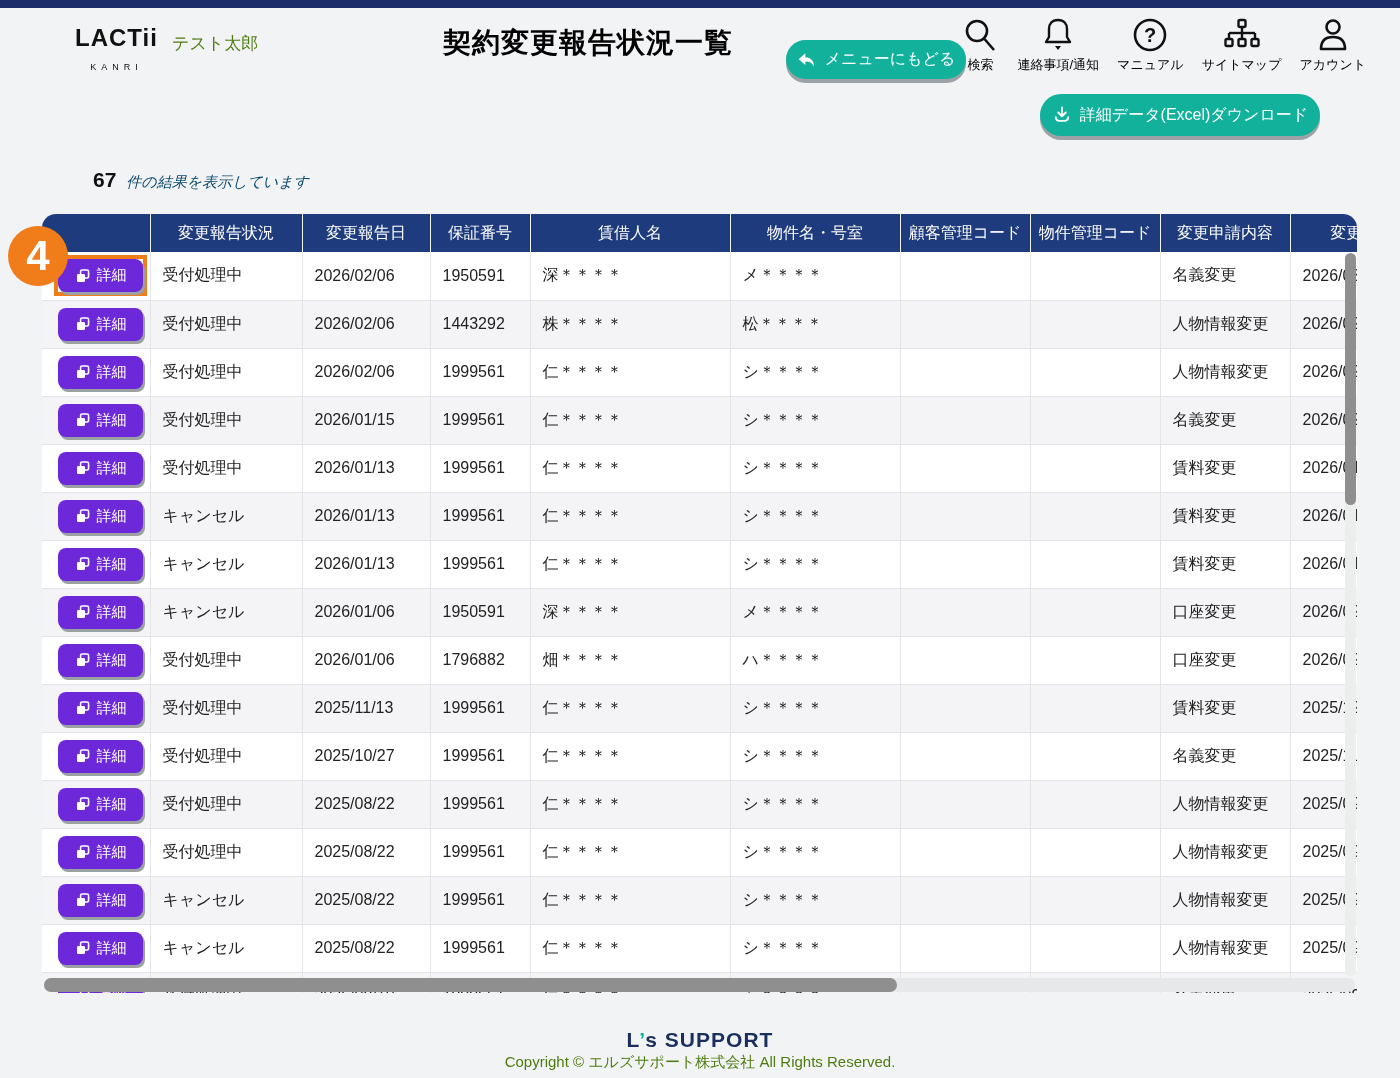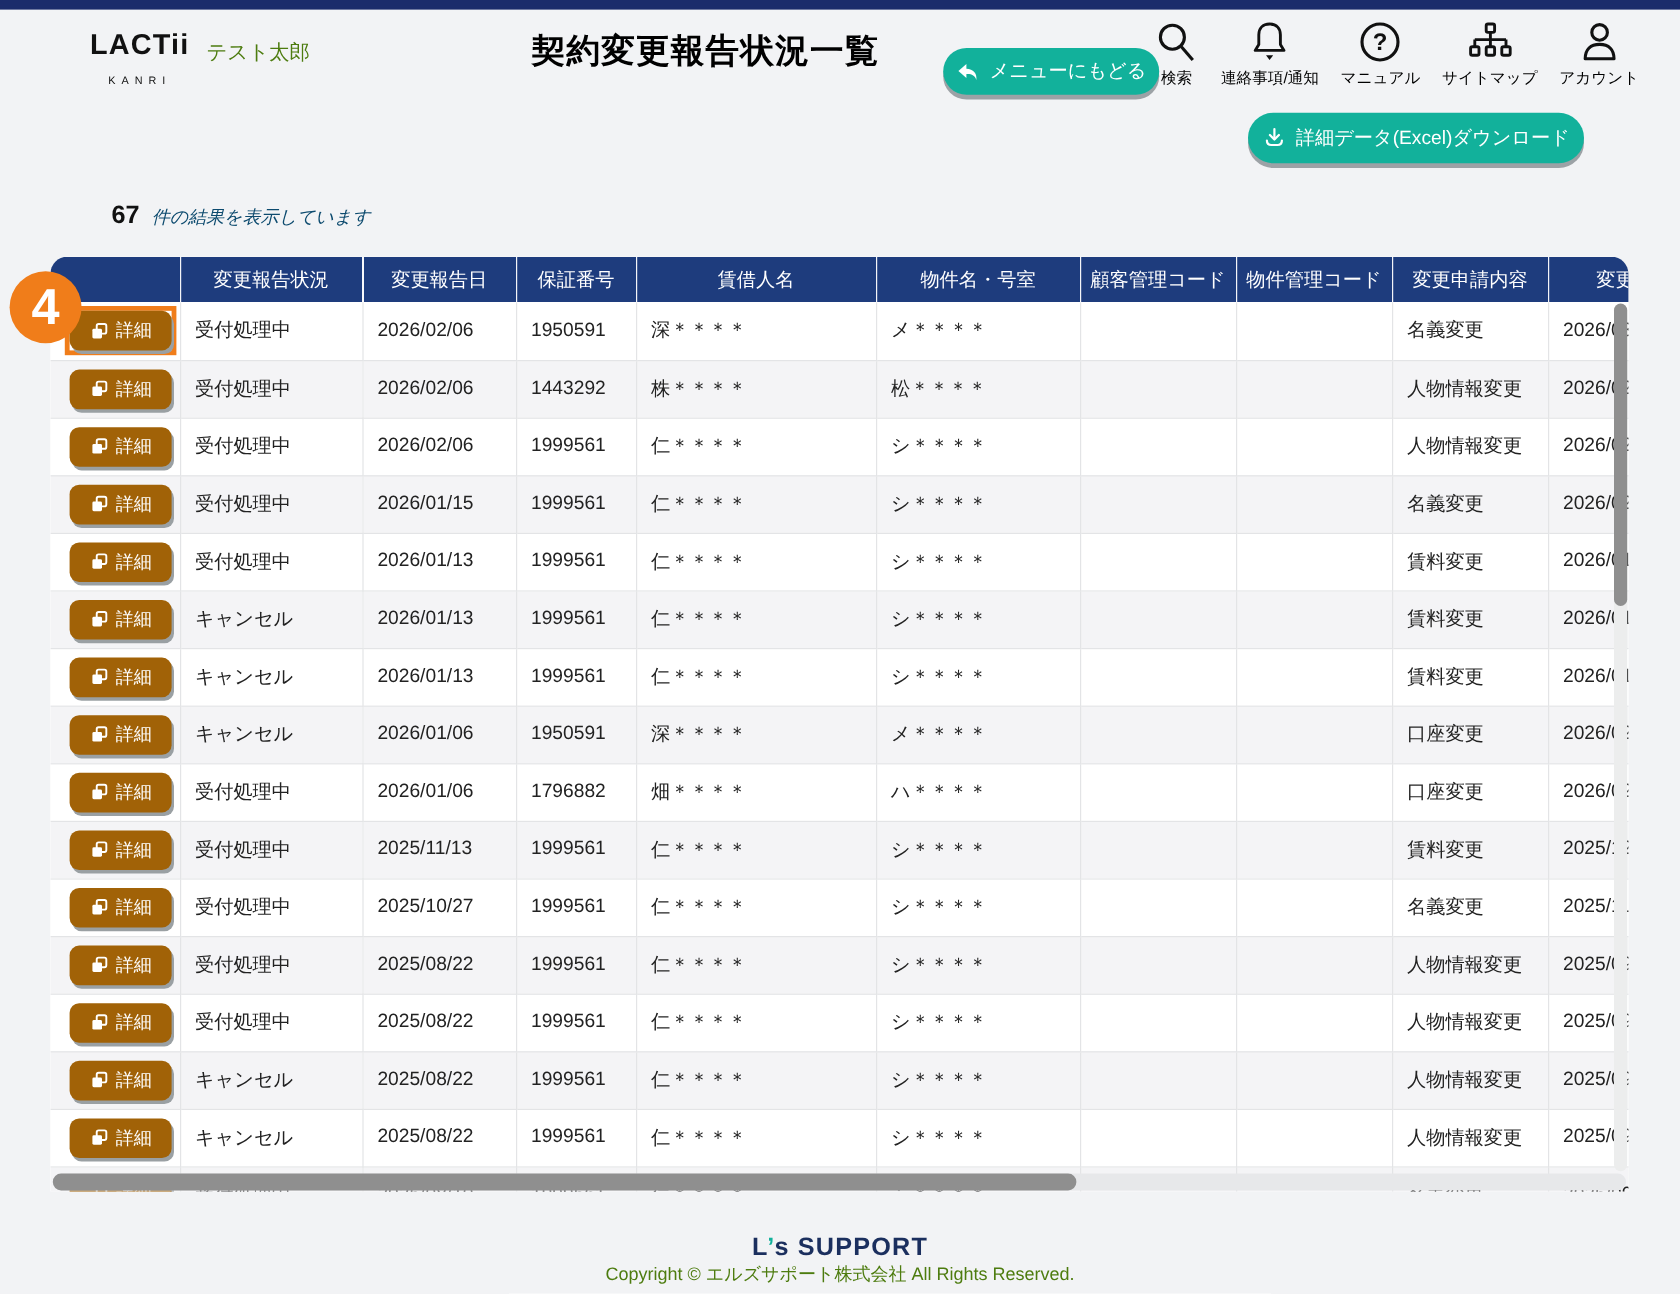--- a/index.html
+++ b/index.html
@@ -54,21 +54,21 @@
   tbody td {
     height:48px; font-size:16px; color:#222; padding:0 12px;
     border-bottom:1px solid #e3e4e6; border-right:1px solid #e3e4e6;
     white-space:nowrap; overflow:hidden; background:#fff;
   }
   tbody td:last-child { border-right:none; }
   tbody tr:nth-child(even) td { background:#f4f4f6; }
   .btn-wrap { width:93px; height:41px; display:flex; align-items:center; justify-content:center; margin:0 auto; }
   .btn-wrap.highlighted { border:4px solid #f07d1a; }
   .detail-btn {
-    width:85px; height:33px; background:#a16207; color:#fff; border:none; border-radius:8px;
+    width:85px; height:33px; background:#6d28d9; color:#fff; border:none; border-radius:8px;
     font-size:15px; font-family:inherit; display:flex; align-items:center; justify-content:center; gap:6px;
     cursor:pointer; box-shadow:2px 3px 0 #9aa0a3;
   }
   
   .v-track { position:absolute; top:40px; right:1px; width:11px; bottom:17px; background:#eceded; border-radius:6px; }
   .v-thumb { position:absolute; top:39px; right:1px; width:11px; height:252px; background:#8f8f8f; border-radius:6px; }
   .h-track { position:absolute; left:2px; right:2px; bottom:1px; height:14px; background:#e7e8ea; border-radius:7px; }
   .h-thumb { position:absolute; left:2px; bottom:1px; width:853px; height:14px; background:#8f8f8f; border-radius:7px; }
 
   

